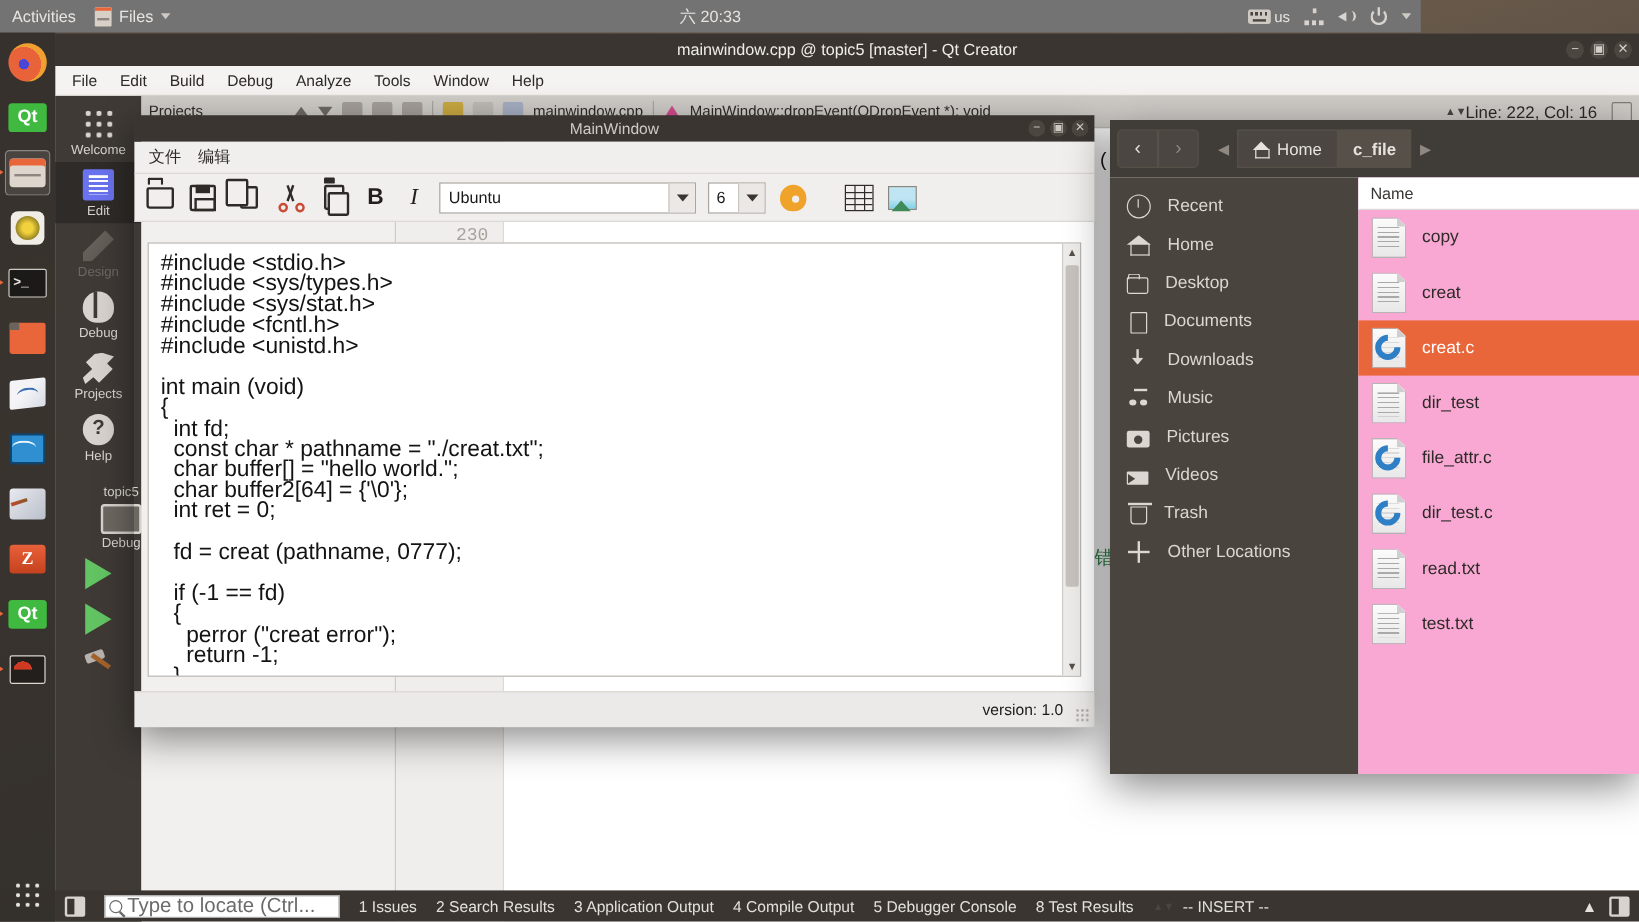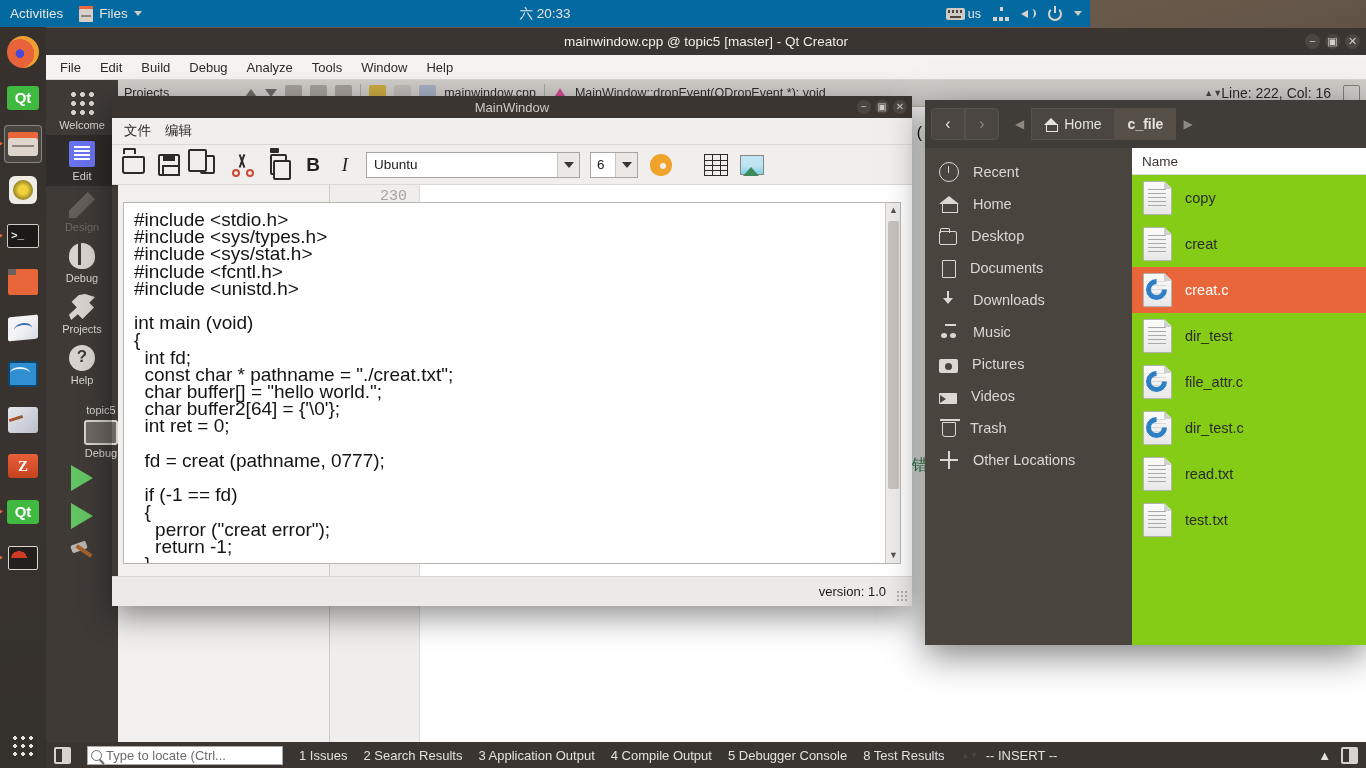--- a/index.html
+++ b/index.html
@@ -19,22 +19,22 @@
   }
   .wallpaper:after {
     content:""; position:absolute; inset:0;
     background:
       radial-gradient(ellipse at 20% 70%, rgba(120,105,90,.45), transparent 55%),
       radial-gradient(ellipse at 60% 30%, rgba(90,80,70,.35), transparent 50%);
   }
 
   
   .topbar {
-    position: absolute; left:0; top:0; width:1090px; height:27px;
-    background:#0369a1; color:#e8e4e0; display:flex; align-items:center;
+    position: absolute; left:0; top:0; width:1184px; height:27px;
+    background:#737373; color:#e8e4e0; display:flex; align-items:center;
     font-size:13.5px; z-index:60;
   }
   .topbar .tb-left { display:flex; align-items:center; gap:16px; padding-left:10px; }
   .topbar .tb-item { display:flex; align-items:center; gap:6px; cursor:default; }
   .topbar .tb-center { position:absolute; left:0; right:0; text-align:center; pointer-events:none; }
   .topbar .tb-right { position:absolute; right:8px; display:flex; align-items:center; gap:12px; }
   .files-icon {
     width:14px;height:16px;background:#d8cfc6;border-radius:1px;position:relative;
     box-shadow: inset 0 3px 0 #e8663a;
   }
@@ -170,21 +170,21 @@
   .hs-arrow { position:absolute; top:2px; width:10px; height:10px; color:#6f6962; font-size:9px; line-height:10px; text-align:center;}
 
   
   .qt-status {
     position:absolute; left:46px; bottom:0; width:1320px; height:26px; background:#3a3531;
     color:#e4e0dc; font-size:13px; display:flex; align-items:center; gap:16px; padding-left:8px; z-index:40;
   }
   .sq-toggle{width:17px;height:17px;background:#d8d3ce;border-radius:2px;position:relative;}
   .sq-toggle:after{content:"";position:absolute;left:2px;top:2px;width:6px;height:13px;background:#3a3531;}
   .locator { width:196px;height:19px;background:#fff;border:1px solid #aaa;display:flex;align-items:center;
-             padding-left:3px; gap:4px; color:#6b6b6b; font-size:13px; }
+             padding-left:3px; gap:4px; color:#6b6b6b; font-size:17px; }
   .mag{width:11px;height:11px;border:1.6px solid #6b6b6b;border-radius:50%;position:relative;flex:0 0 auto;}
   .mag:after{content:"";position:absolute;right:-4px;bottom:-3px;width:6px;height:1.6px;background:#6b6b6b;transform:rotate(45deg);}
   .st-item{cursor:default;}
   .st-right{margin-left:auto;display:flex;align-items:center;gap:10px;padding-right:8px;}
 
   
   .mainwin { position:absolute; left:112px; top:96px; width:800px; height:510px; z-index:25;
              box-shadow:0 10px 30px rgba(0,0,0,.45); }
   .mw-title { height:22px;background:#3a3531;color:#cfc9c3;font-size:13px;
               display:flex;align-items:center;justify-content:center;position:relative;}
@@ -282,21 +282,21 @@
   .si-music i{position:absolute;left:6px;top:2px;width:11px;height:2px;background:#dcd7d2;}
   .si-cam{width:19px;height:14px;margin-top:3px;background:#dcd7d2;border-radius:2px;}
   .si-cam:after{content:"";position:absolute;left:6px;top:4px;width:7px;height:7px;border-radius:50%;background:#4a443f;}
   .si-vid{width:18px;height:11px;margin-top:4px;background:#dcd7d2;border-radius:1px;}
   .si-vid:before{content:"";position:absolute;left:1px;top:2px;width:0;height:0;
     border-top:4px solid transparent;border-bottom:4px solid transparent;border-left:6px solid #4a443f;}
   .si-trash{width:14px;height:15px;margin:2px 0 0 3px;border:1.8px solid #dcd7d2;border-radius:0 0 3px 3px;}
   .si-trash:before{content:"";position:absolute;left:-3px;top:-4px;width:20px;height:2px;background:#dcd7d2;}
   .si-plus:before{content:"";position:absolute;left:9px;top:1px;width:2px;height:18px;background:#dcd7d2;}
   .si-plus:after{content:"";position:absolute;left:1px;top:9px;width:18px;height:2px;background:#dcd7d2;}
-  .na-list { flex:1; background:#84cc16;text-align:center; }
+  .na-list { flex:1; background:#f9a8d4;text-align:center; }
   .na-colhead { height:27px; border-bottom:1px solid #dcd8d4; display:flex; align-items:center;
                 padding-left:10px; font-size:13.5px; color:#3a3531; background:#fff; }
   .file-row { height:46px; display:flex; align-items:center; gap:13px; padding-left:11px; font-size:14.5px; color:#2d2a27; }
   .file-row.sel { background:#e8663a; color:#fff; }
   .fico { width:29px;height:34px;position:relative;flex:0 0 auto; }
   .fico .page { position:absolute;inset:0;background:linear-gradient(#fbfbfb,#e8e8e8);
                 border:1px solid #b4b4b4;border-radius:1px;
                 clip-path:polygon(0 0,72% 0,100% 22%,100% 100%,0 100%); }
   .fico .fold { position:absolute;right:0;top:0;width:8px;height:8px;background:#cfcfcf;
                 clip-path:polygon(0 0,100% 100%,0 100%); }

